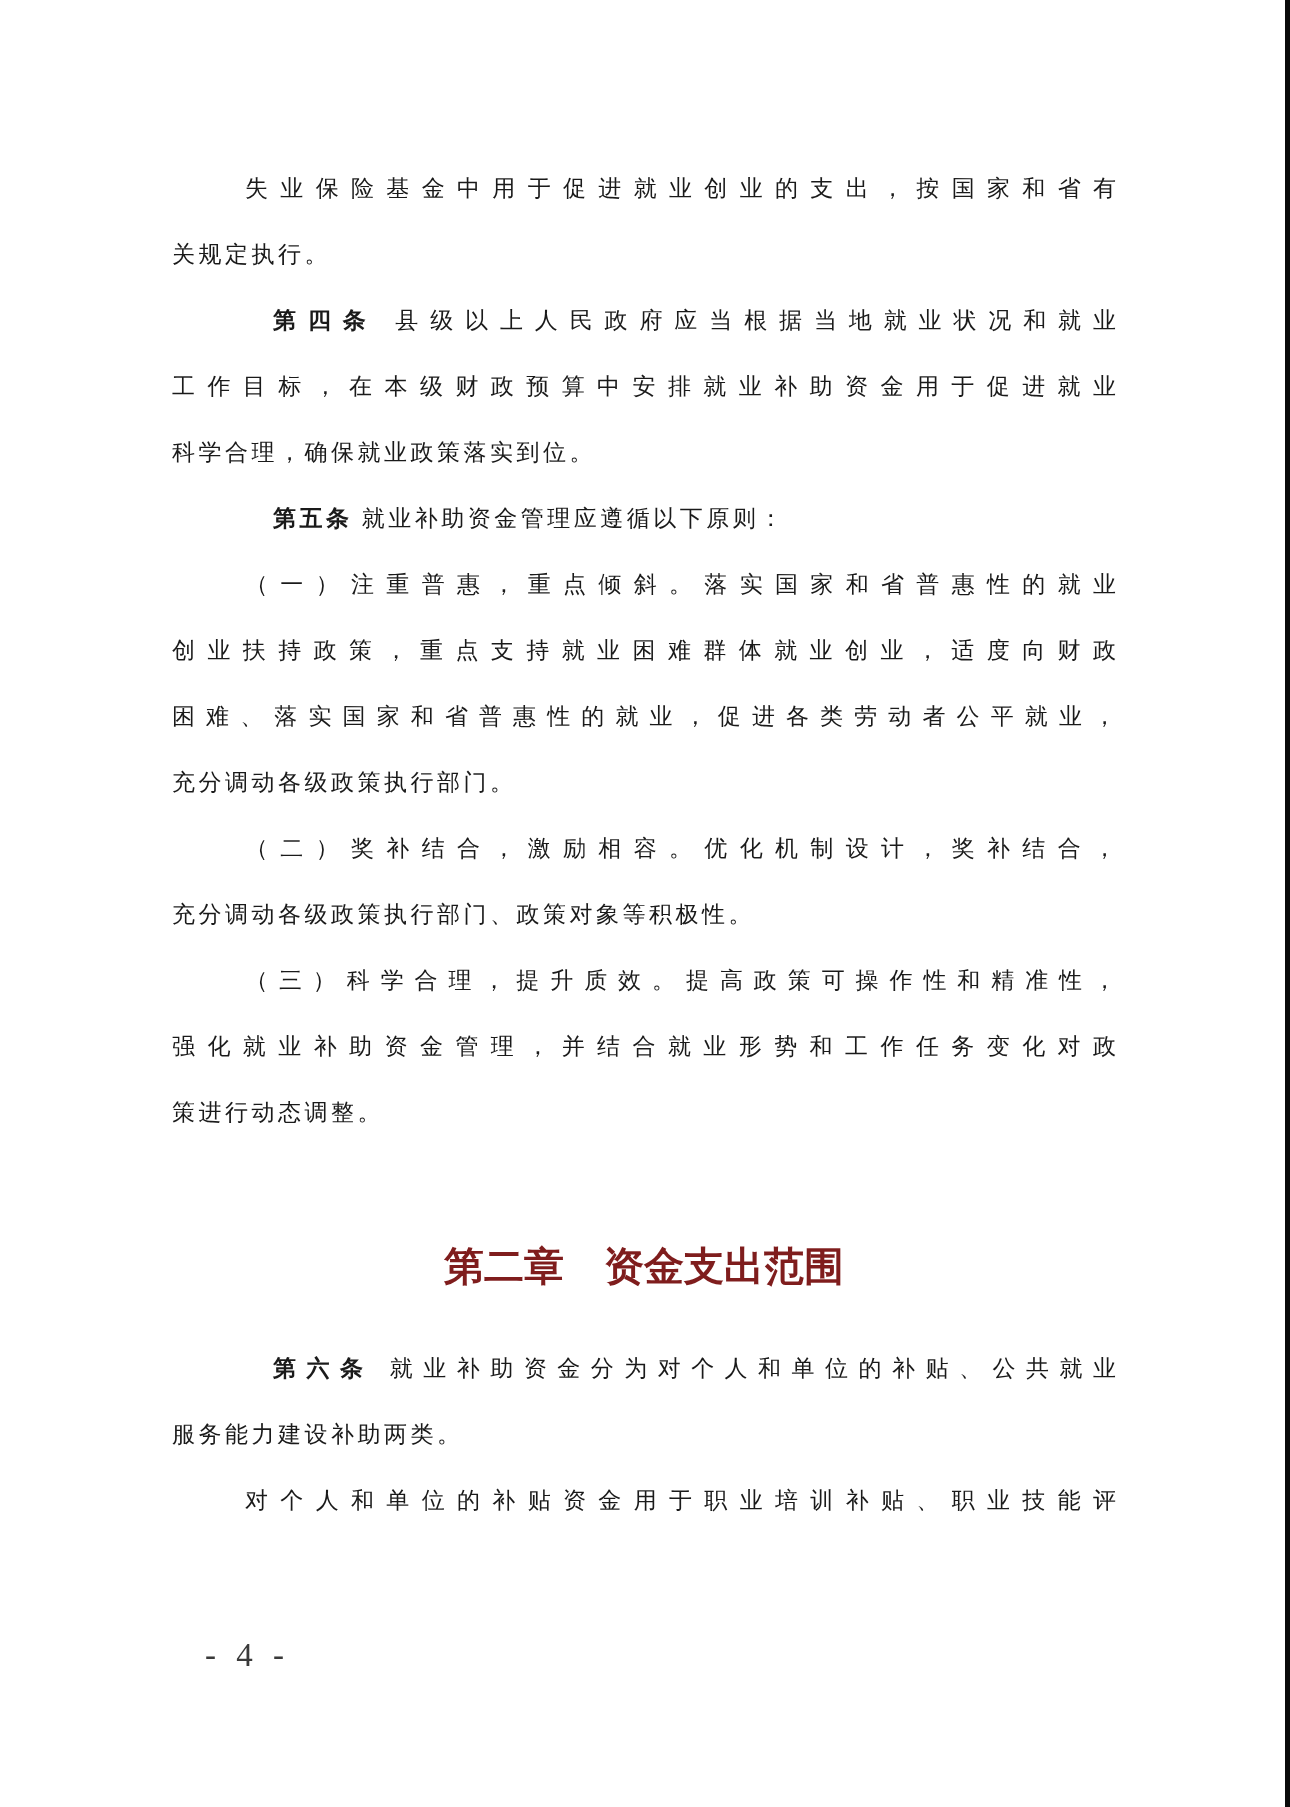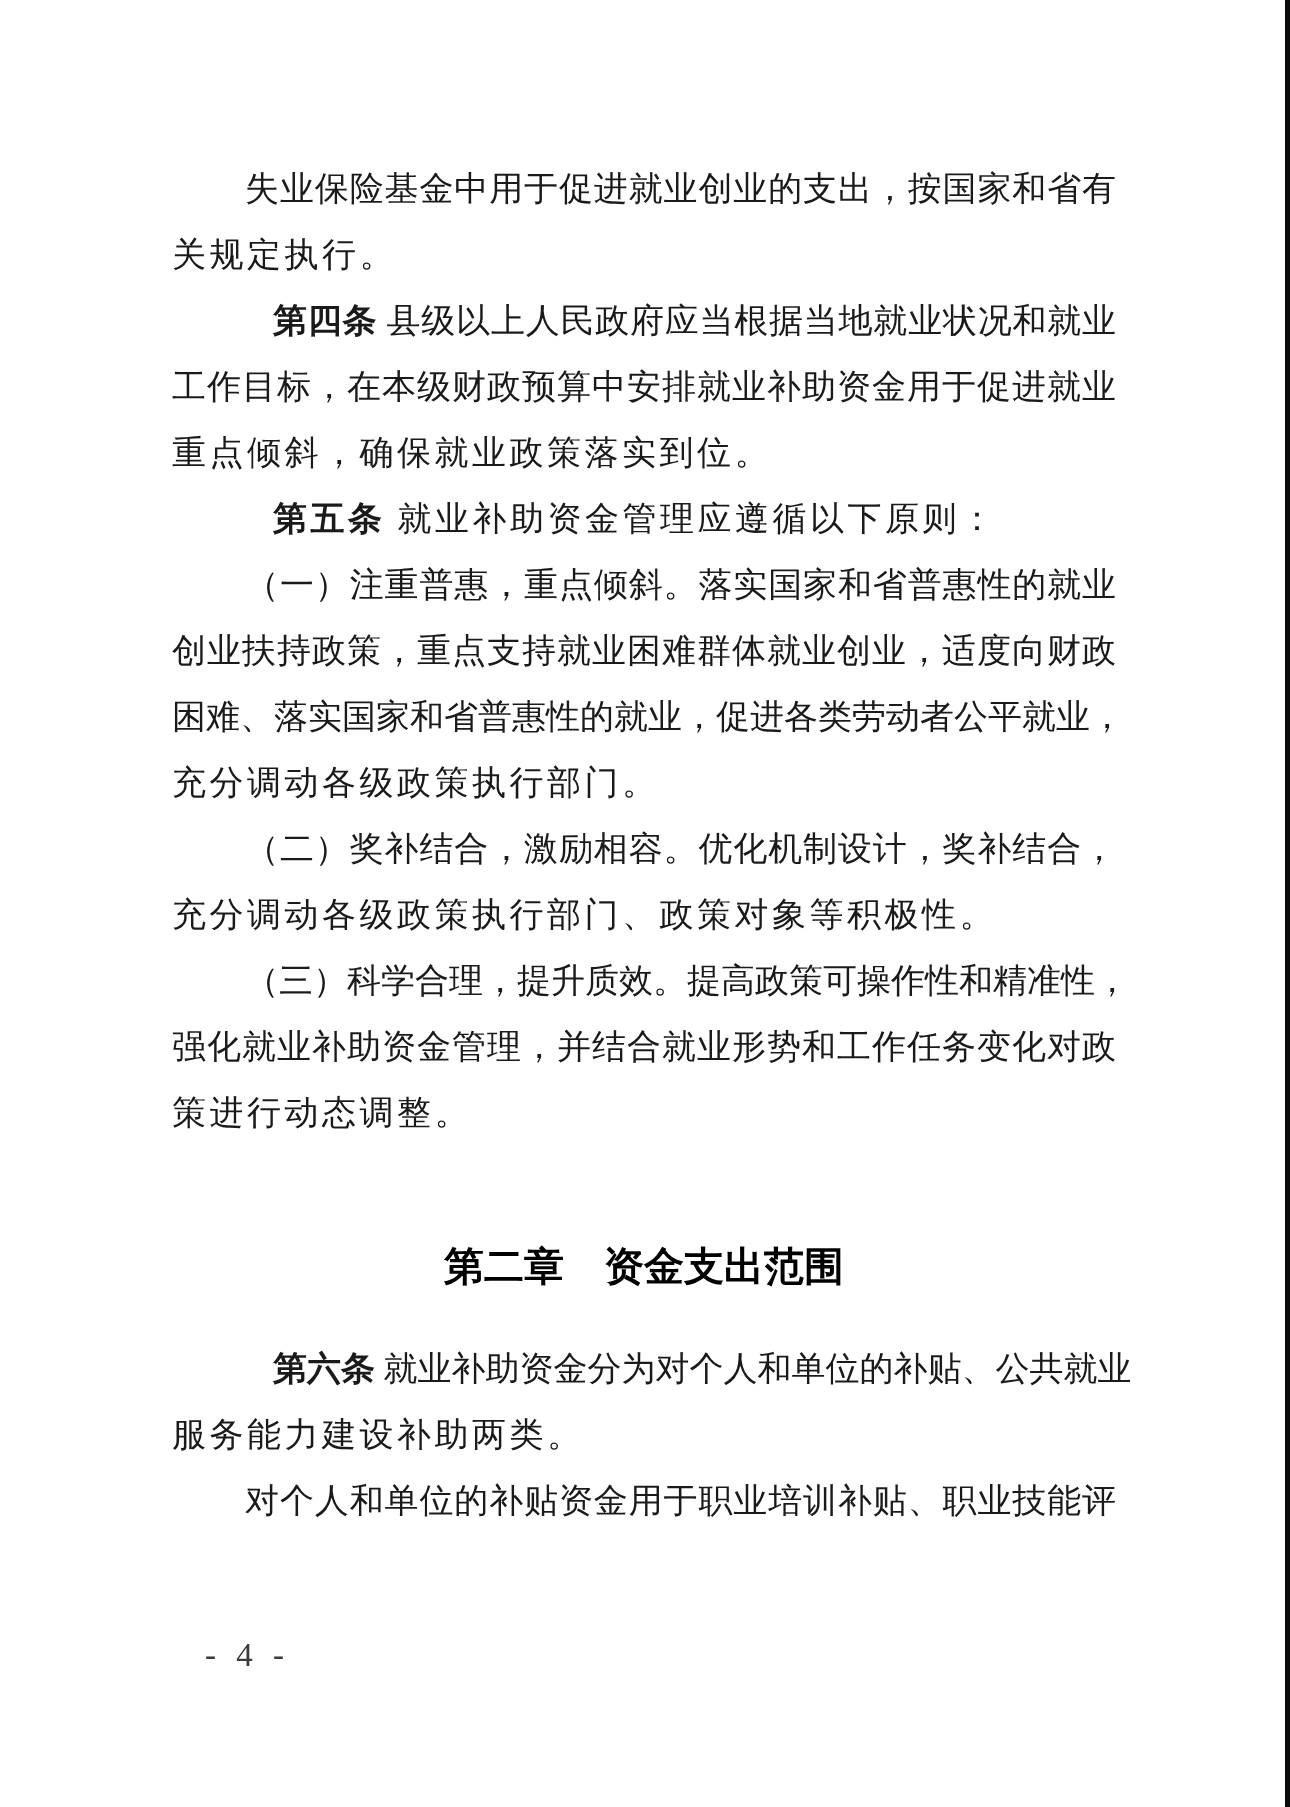--- a/index.html
+++ b/index.html
@@ -24,21 +24,21 @@
     position: absolute;
     left: 172px;
     width: 944px;
   }
   .block-1 { top: 156px; }
   .block-2 { top: 1336px; }
 
   .ln {
     height: 66px;
     line-height: 66px;
-    font-size: 34px;
+    font-size: 23px;
     white-space: nowrap;
     text-align: justify;
     text-align-last: justify;
     text-justify: inter-character;
   }
   .ln.end {
     text-align: right;
     text-align-last: left;
     letter-spacing: 3.5px;
   }
@@ -49,21 +49,21 @@
     position: absolute;
     left: 172px;
     top: 1236px;
     width: 944px;
     height: 60px;
     line-height: 60px;
     text-align: center;
     font-family: "Liberation Sans", "DejaVu Sans", sans-serif;
     font-weight: 700;
     font-size: 40px;
-    color: #000000;
+    color: #7f1d1d;
   }
 
   .page-number {
     position: absolute;
     left: 205px;
     top: 1630px;
     height: 50px;
     line-height: 50px;
     font-size: 33px;
     letter-spacing: 6px;
@@ -73,21 +73,21 @@
 </head>
 <body>
 
 <div class="page">
 
   <div class="text-block block-1">
     <div class="ln ind"><span>失业保险基金中用于促进就业创业的支出，按国家和省有</span></div>
     <div class="ln end"><span>关规定执行。</span></div>
     <div class="ln ind"><b>第四条</b><span> 县级以上人民政府应当根据当地就业状况和就业</span></div>
     <div class="ln"><span>工作目标，在本级财政预算中安排就业补助资金用于促进就业</span></div>
-    <div class="ln end"><span>重点倾斜，确保就业政策落实到位。</span></div>
+    <div class="ln end"><span>科学合理，确保就业政策落实到位。</span></div>
     <div class="ln ind end"><b>第五条</b><span> 就业补助资金管理应遵循以下原则：</span></div>
     <div class="ln ind"><span>（一）注重普惠，重点倾斜。落实国家和省普惠性的就业</span></div>
     <div class="ln"><span>创业扶持政策，重点支持就业困难群体就业创业，适度向财政</span></div>
     <div class="ln"><span>困难、落实国家和省普惠性的就业，促进各类劳动者公平就业，</span></div>
     <div class="ln end"><span>充分调动各级政策执行部门。</span></div>
     <div class="ln ind"><span>（二）奖补结合，激励相容。优化机制设计，奖补结合，</span></div>
     <div class="ln end"><span>充分调动各级政策执行部门、政策对象等积极性。</span></div>
     <div class="ln ind"><span>（三）科学合理，提升质效。提高政策可操作性和精准性，</span></div>
     <div class="ln"><span>强化就业补助资金管理，并结合就业形势和工作任务变化对政</span></div>
     <div class="ln end"><span>策进行动态调整。</span></div>

